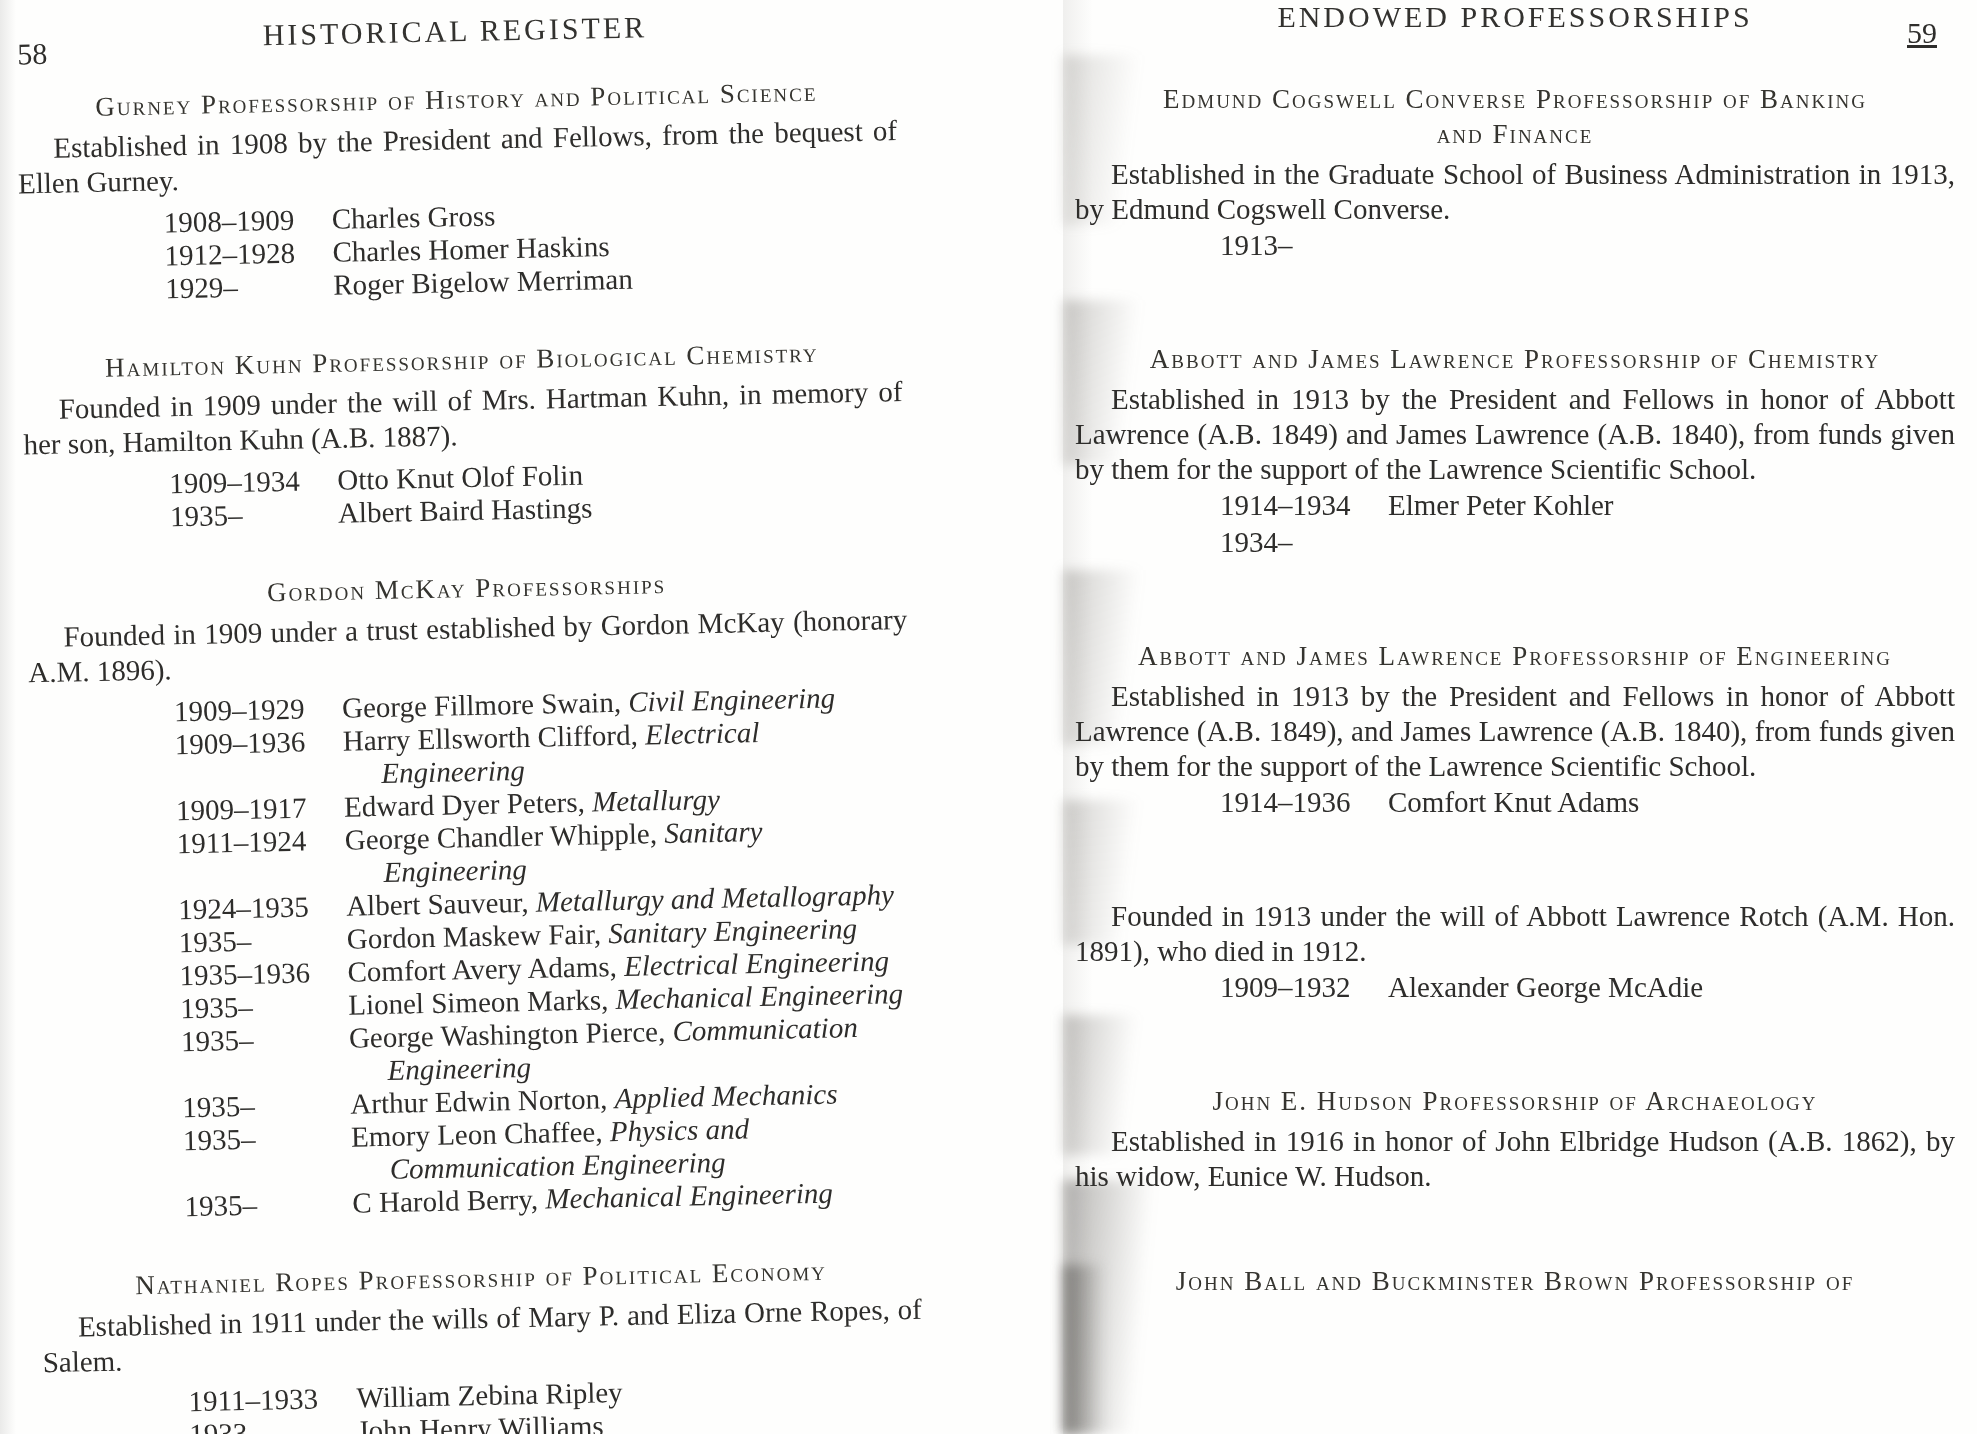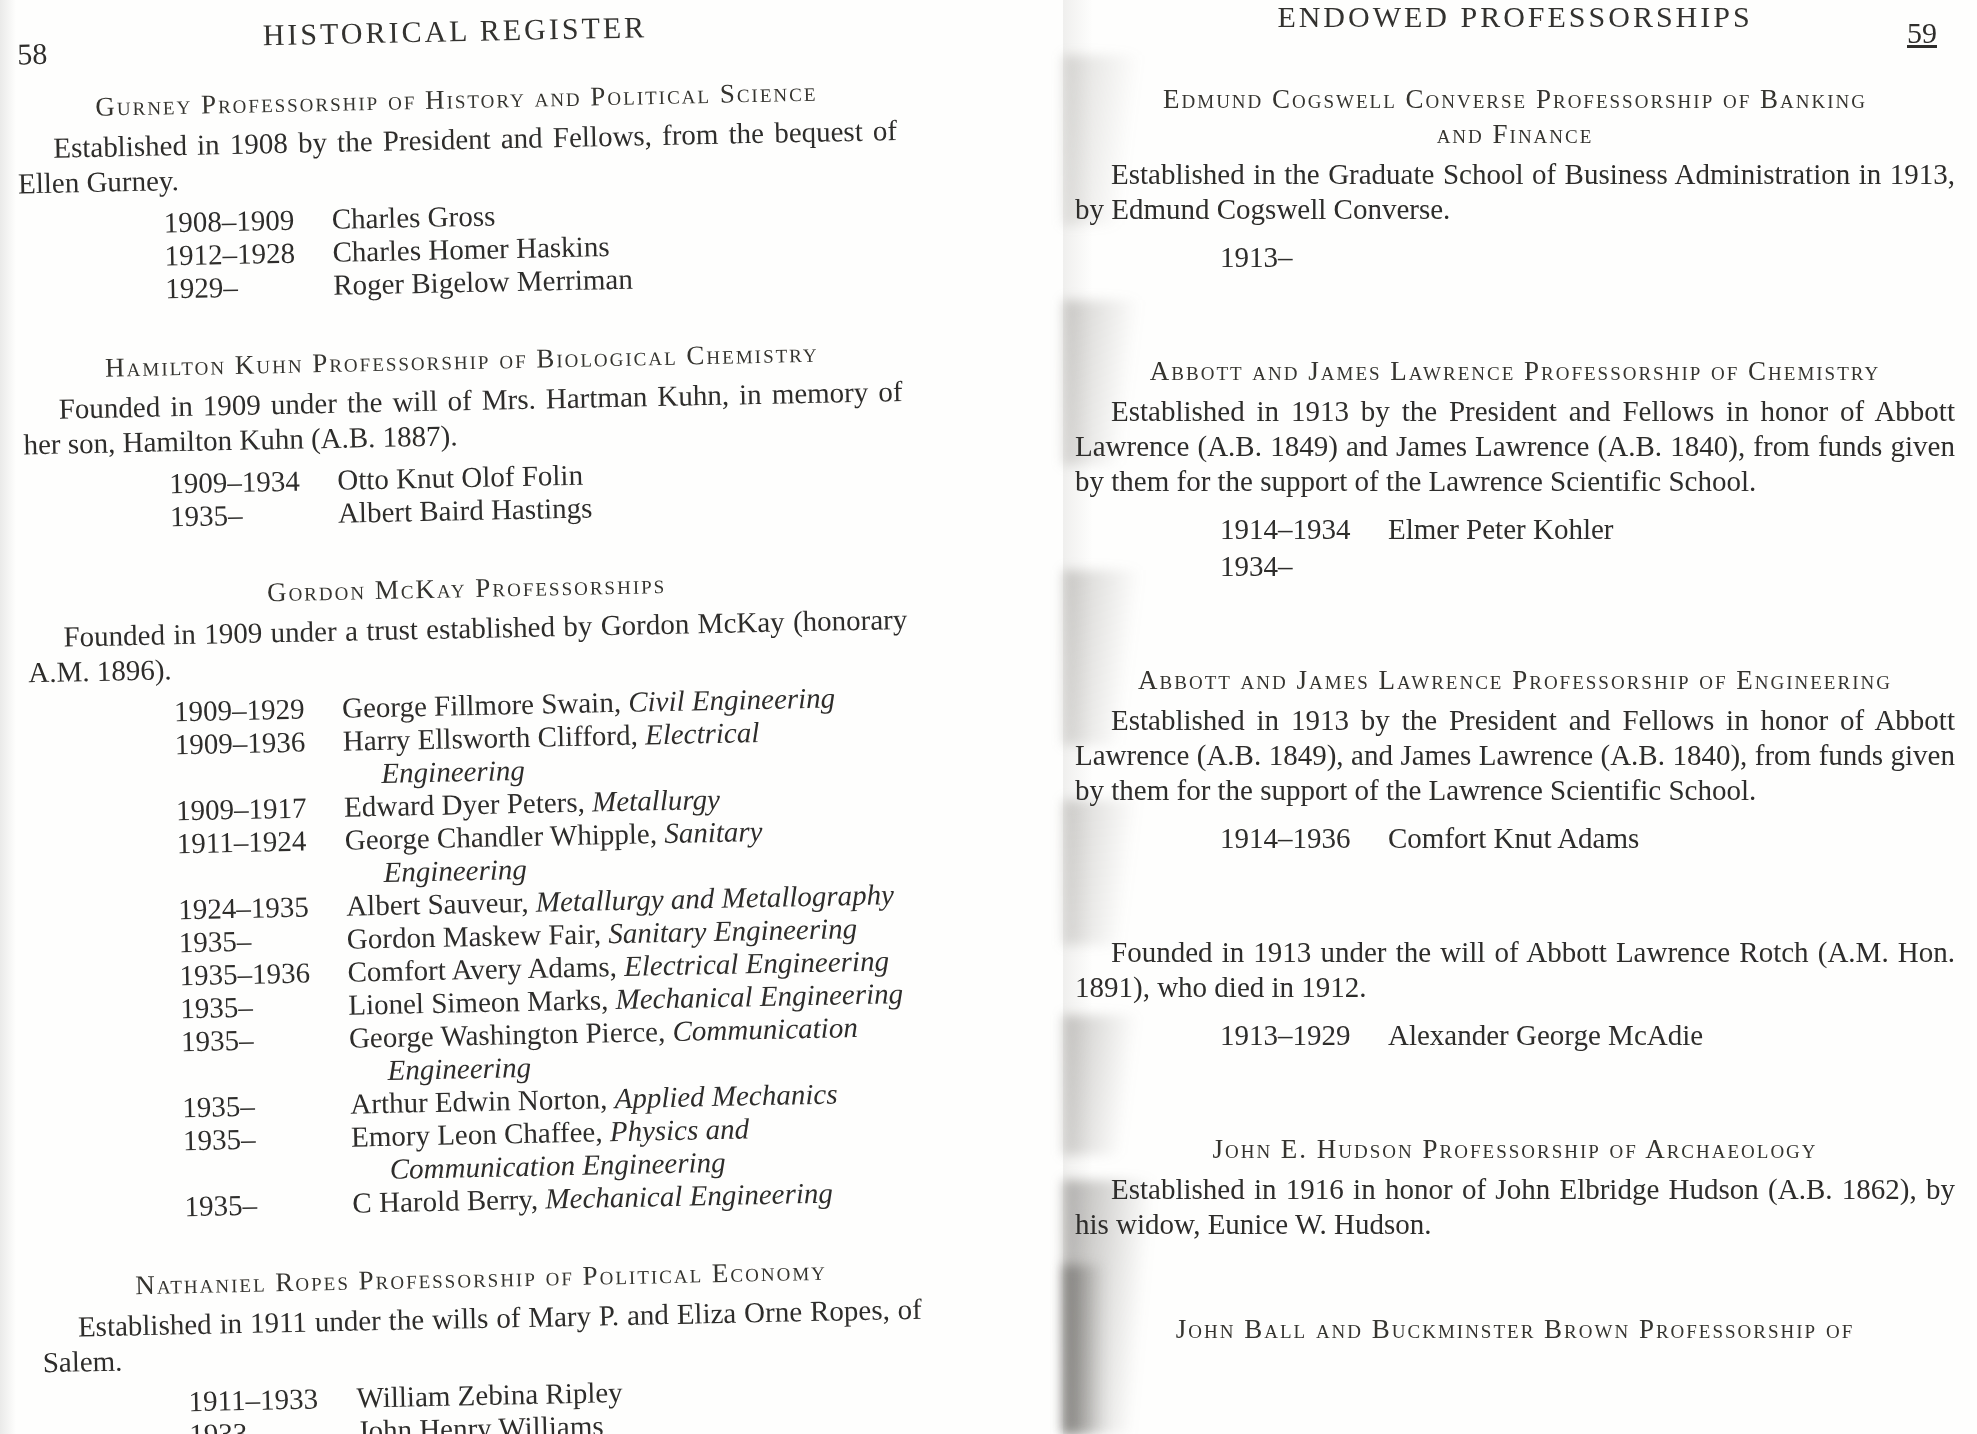--- a/index.html
+++ b/index.html
@@ -56,21 +56,21 @@
     color:#35342f;
   }
   .sec-title .t2{display:block;}
   .sec-body{
     margin-top:5px;
     font-size:29px;line-height:35px;
     text-align:justify;
     text-indent:36px;
   }
   .holder-list{margin-top:8px;margin-left:145px;font-size:29px;line-height:33px;}
-  .page-right .holder-list{margin-top:12px;line-height:37px;}
+  .page-right .holder-list{margin-top:0;line-height:37px;}
   .holder-row{display:flex;align-items:baseline;}
   .years{flex:0 0 140px;margin-right:28px;white-space:nowrap;}
   .hname{flex:1;padding-left:38px;text-indent:-38px;}
   .spec{font-style:italic;}
 </style>
 </head>
 <body>
 
 <div id="scan">
   <div id="left-edge-shade"></div>
@@ -231,21 +231,21 @@
               <div class="holder-row">
                 <span class="years">1914–1936</span>
                 <span class="hname">Comfort Knut Adams</span>
               </div>
             </div>
           </div>
           <div class="section">
             <div class="sec-body">Founded in 1913 under the will of Abbott Lawrence Rotch (A.M. Hon. 1891), who died in 1912.</div>
             <div class="holder-list">
               <div class="holder-row">
-                <span class="years">1913–1929</span>
+                <span class="years">1909–1932</span>
                 <span class="hname">Alexander George McAdie</span>
               </div>
             </div>
           </div>
           <div class="section">
             <div class="sec-title">John E. Hudson Professorship of Archaeology</div>
             <div class="sec-body">Established in 1916 in honor of John Elbridge Hudson (A.B. 1862), by his widow, Eunice W. Hudson.</div>
           </div>
           <div class="section">
             <div class="sec-title">John Ball and Buckminster Brown Professorship of</div>

